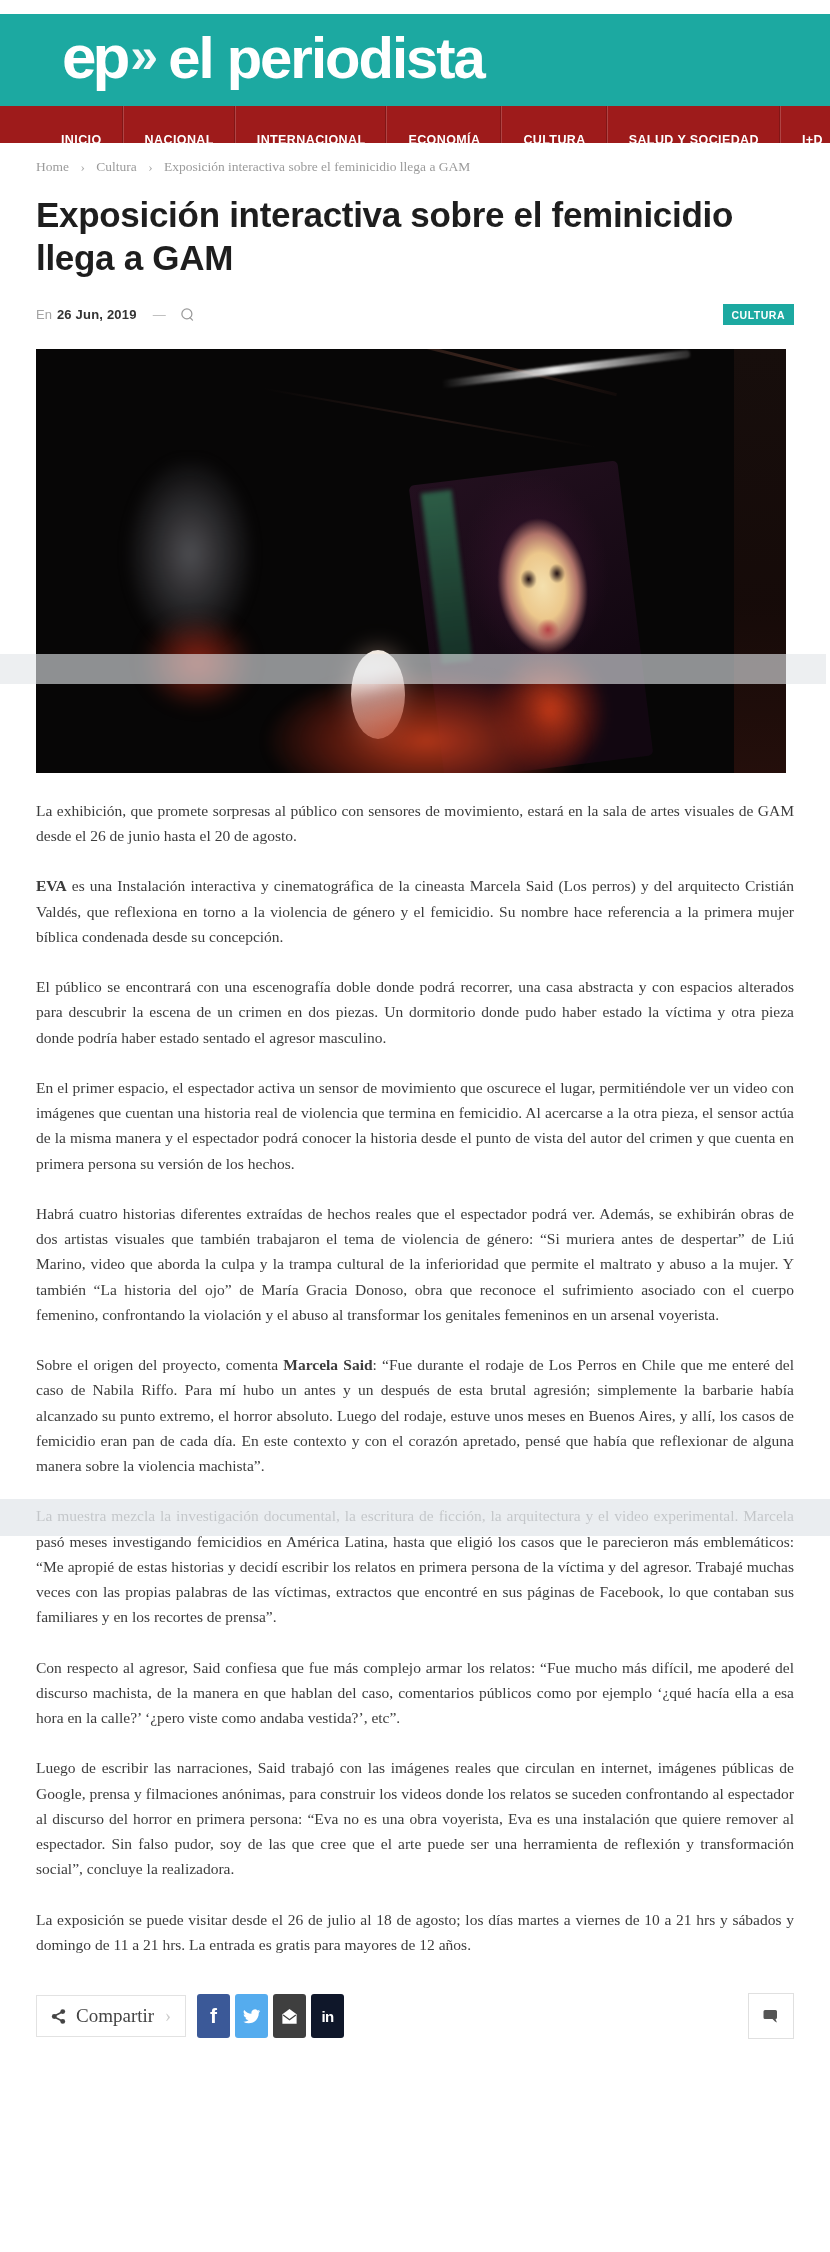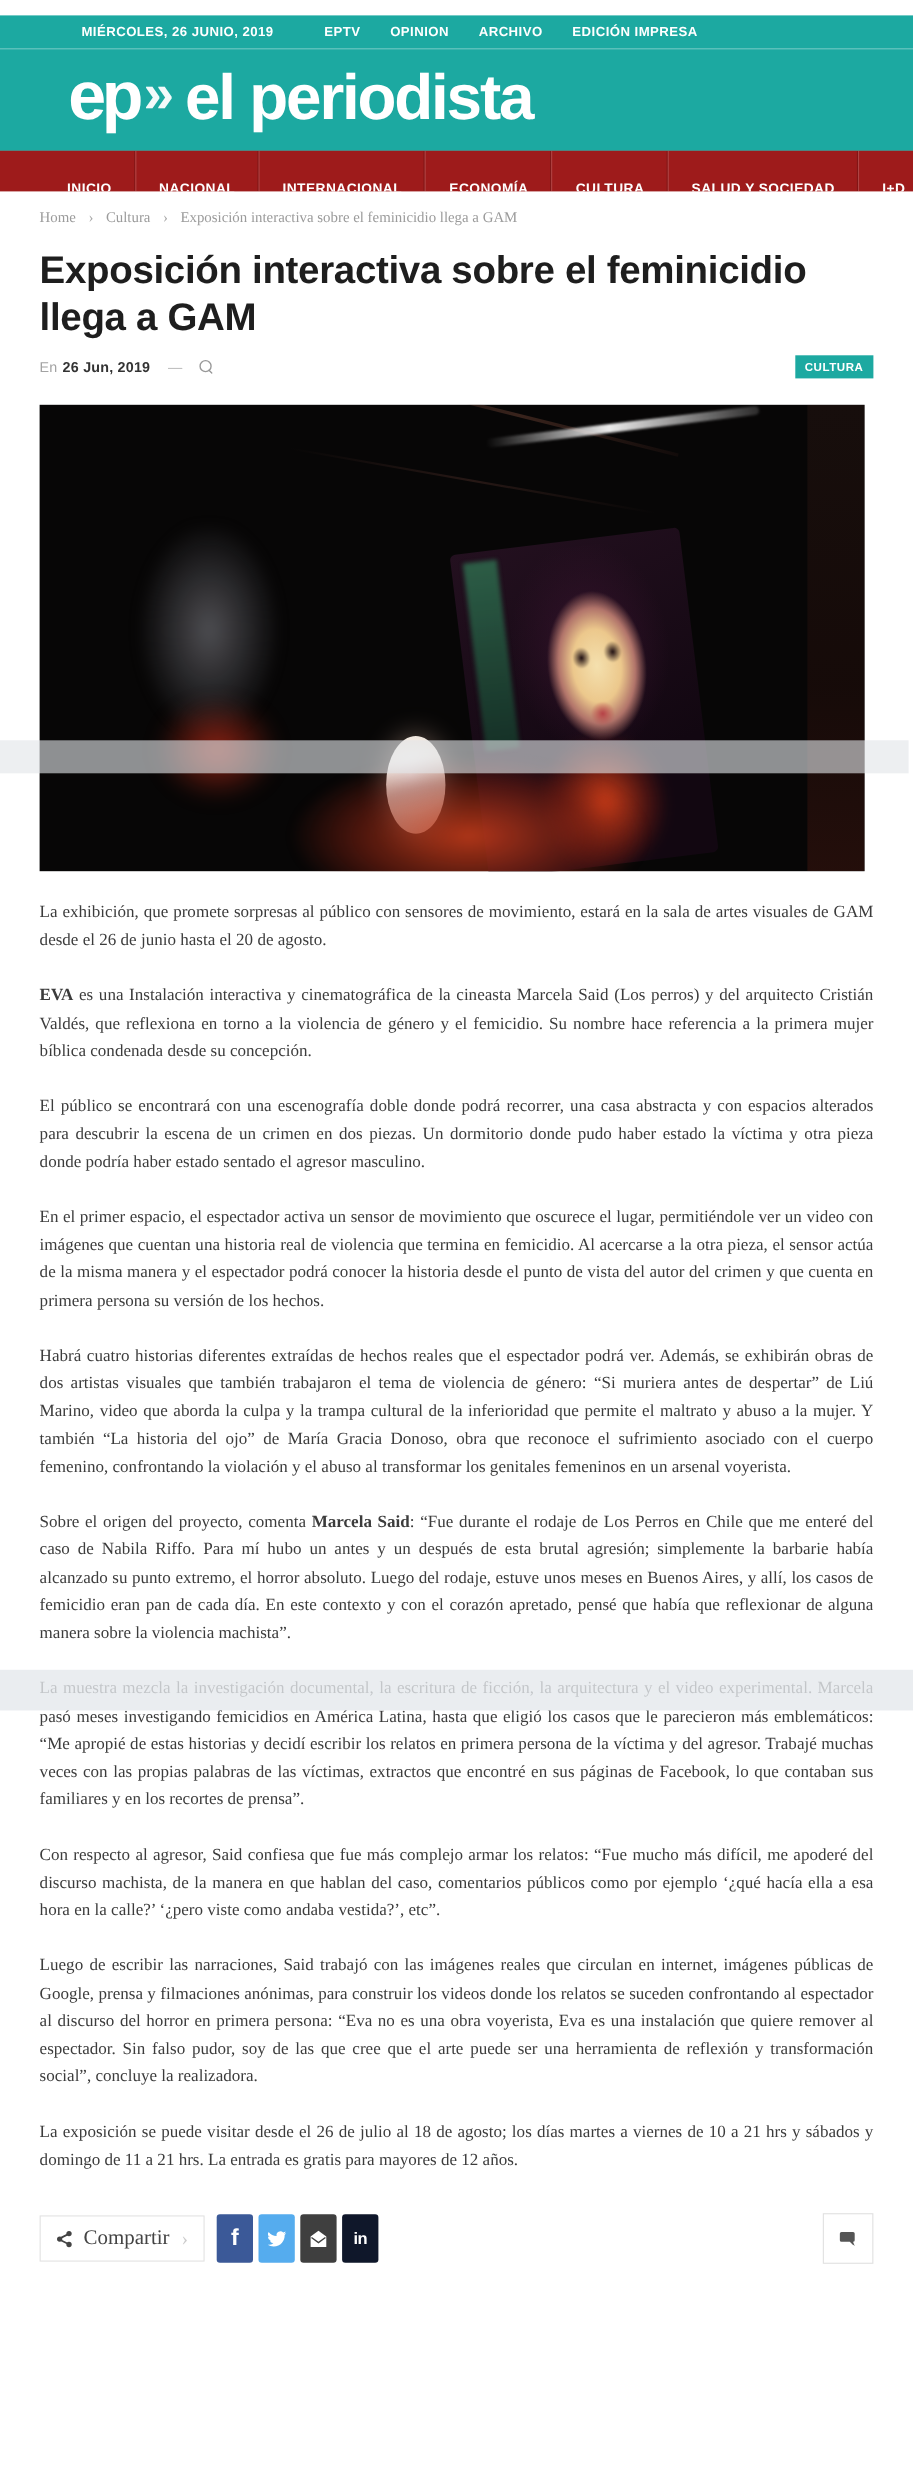--- a/index.html
+++ b/index.html
@@ -38,21 +38,21 @@
   .crumbs { margin-top:16px; font-family:"Liberation Serif", serif; font-size:13.5px;
             color:#9b9b9b; }
   .crumbs .sep { margin:0 8px; color:#aaa; }
   .crumbs .crumb { cursor:pointer; }
 
   h1.title { margin:18px 0 0; font-size:35px; line-height:1.24; color:#1e1e1e;
              font-weight:bold; letter-spacing:-.3px; }
 
   .subtitle { margin-top:15px; font-size:19px; line-height:1.45; color:#7c7c7c; }
 
-  .meta-row { margin-top:12px; display:flex; align-items:center; font-size:13px;justify-content:flex-end; }
+  .meta-row { margin-top:24px; display:flex; align-items:center; font-size:13px;justify-content:flex-end; }
   .meta-prefix { color:#a3a3a3; }
   .meta-date { color:#333; font-weight:bold; margin-left:5px; letter-spacing:.2px; }
   .meta-sep { color:#b8b8b8; margin-left:16px; }
   .meta-comment { margin-left:14px; display:inline-flex; cursor:pointer; }
   .badge { margin-left:auto; background:#1CA9A1; color:#fff; font-size:10.5px; font-weight:bold;
            letter-spacing:.5px; padding:5px 9px 4px; cursor:pointer; }
 
   
   .photo-wrap { position:relative; margin-top:24px; width:750px; height:424px; }
   .photo { position:absolute; inset:0; background:#070606; overflow:hidden; }
@@ -123,29 +123,20 @@
                  border:1px solid #e0e0e0; display:flex; align-items:center; justify-content:center;
                  cursor:pointer; }
   svg { display:block; }
 </style>
 </head>
 <body>
 
 <div class="white-strip"></div>
 
 <div class="topbar">
-  <div class="topbar-row">
-    <span class="topbar-date">MIÉRCOLES, 26 JUNIO, 2019</span>
-    <div class="topbar-menu">
-      <span class="tmi">EPTV</span>
-      <span class="tmi">OPINION</span>
-      <span class="tmi">ARCHIVO</span>
-      <span class="tmi">EDICIÓN IMPRESA</span>
-    </div>
-  </div>
 
   <div class="masthead">
     <div class="logo">
       <span class="logo-ep">ep</span><span class="logo-chev">»</span><span class="logo-name">el periodista</span>
     </div>
   </div>
 </div>
 
 <div class="mainnav">
   <span class="nvi">INICIO</span>

